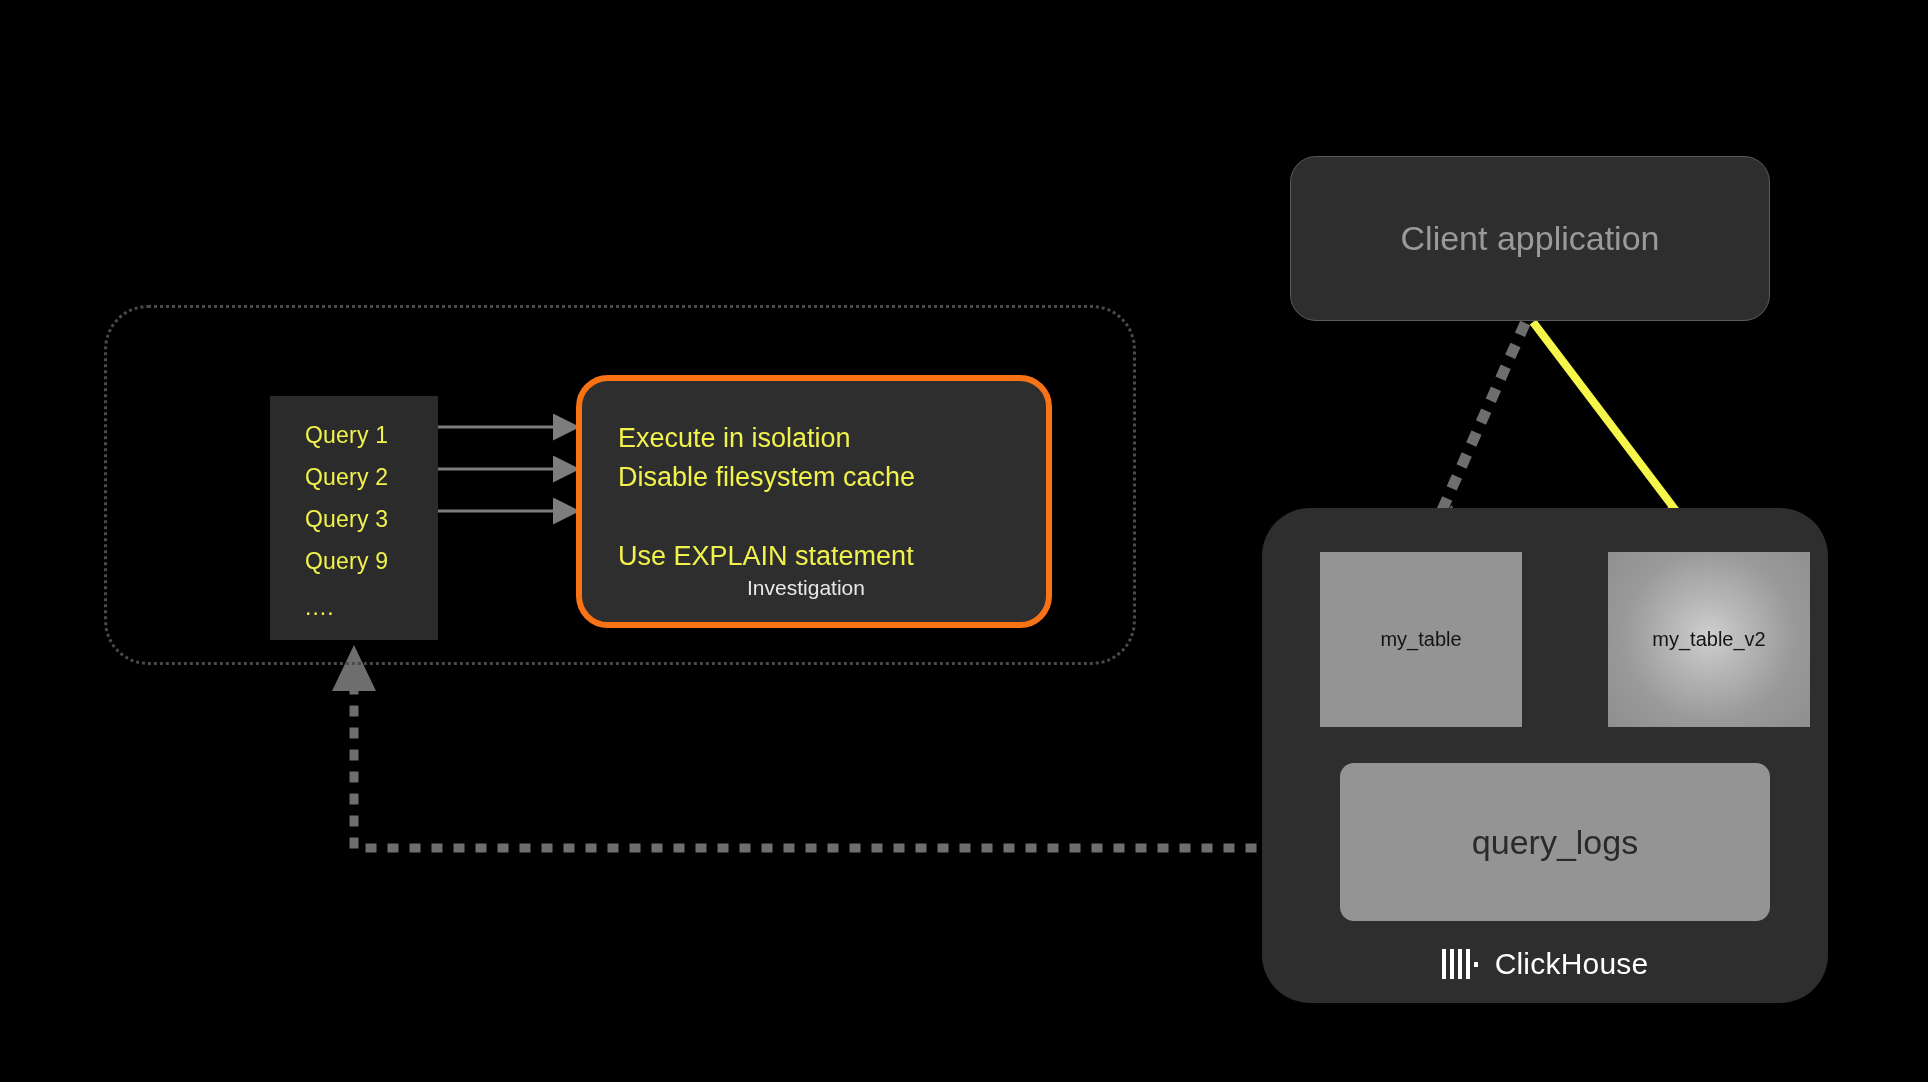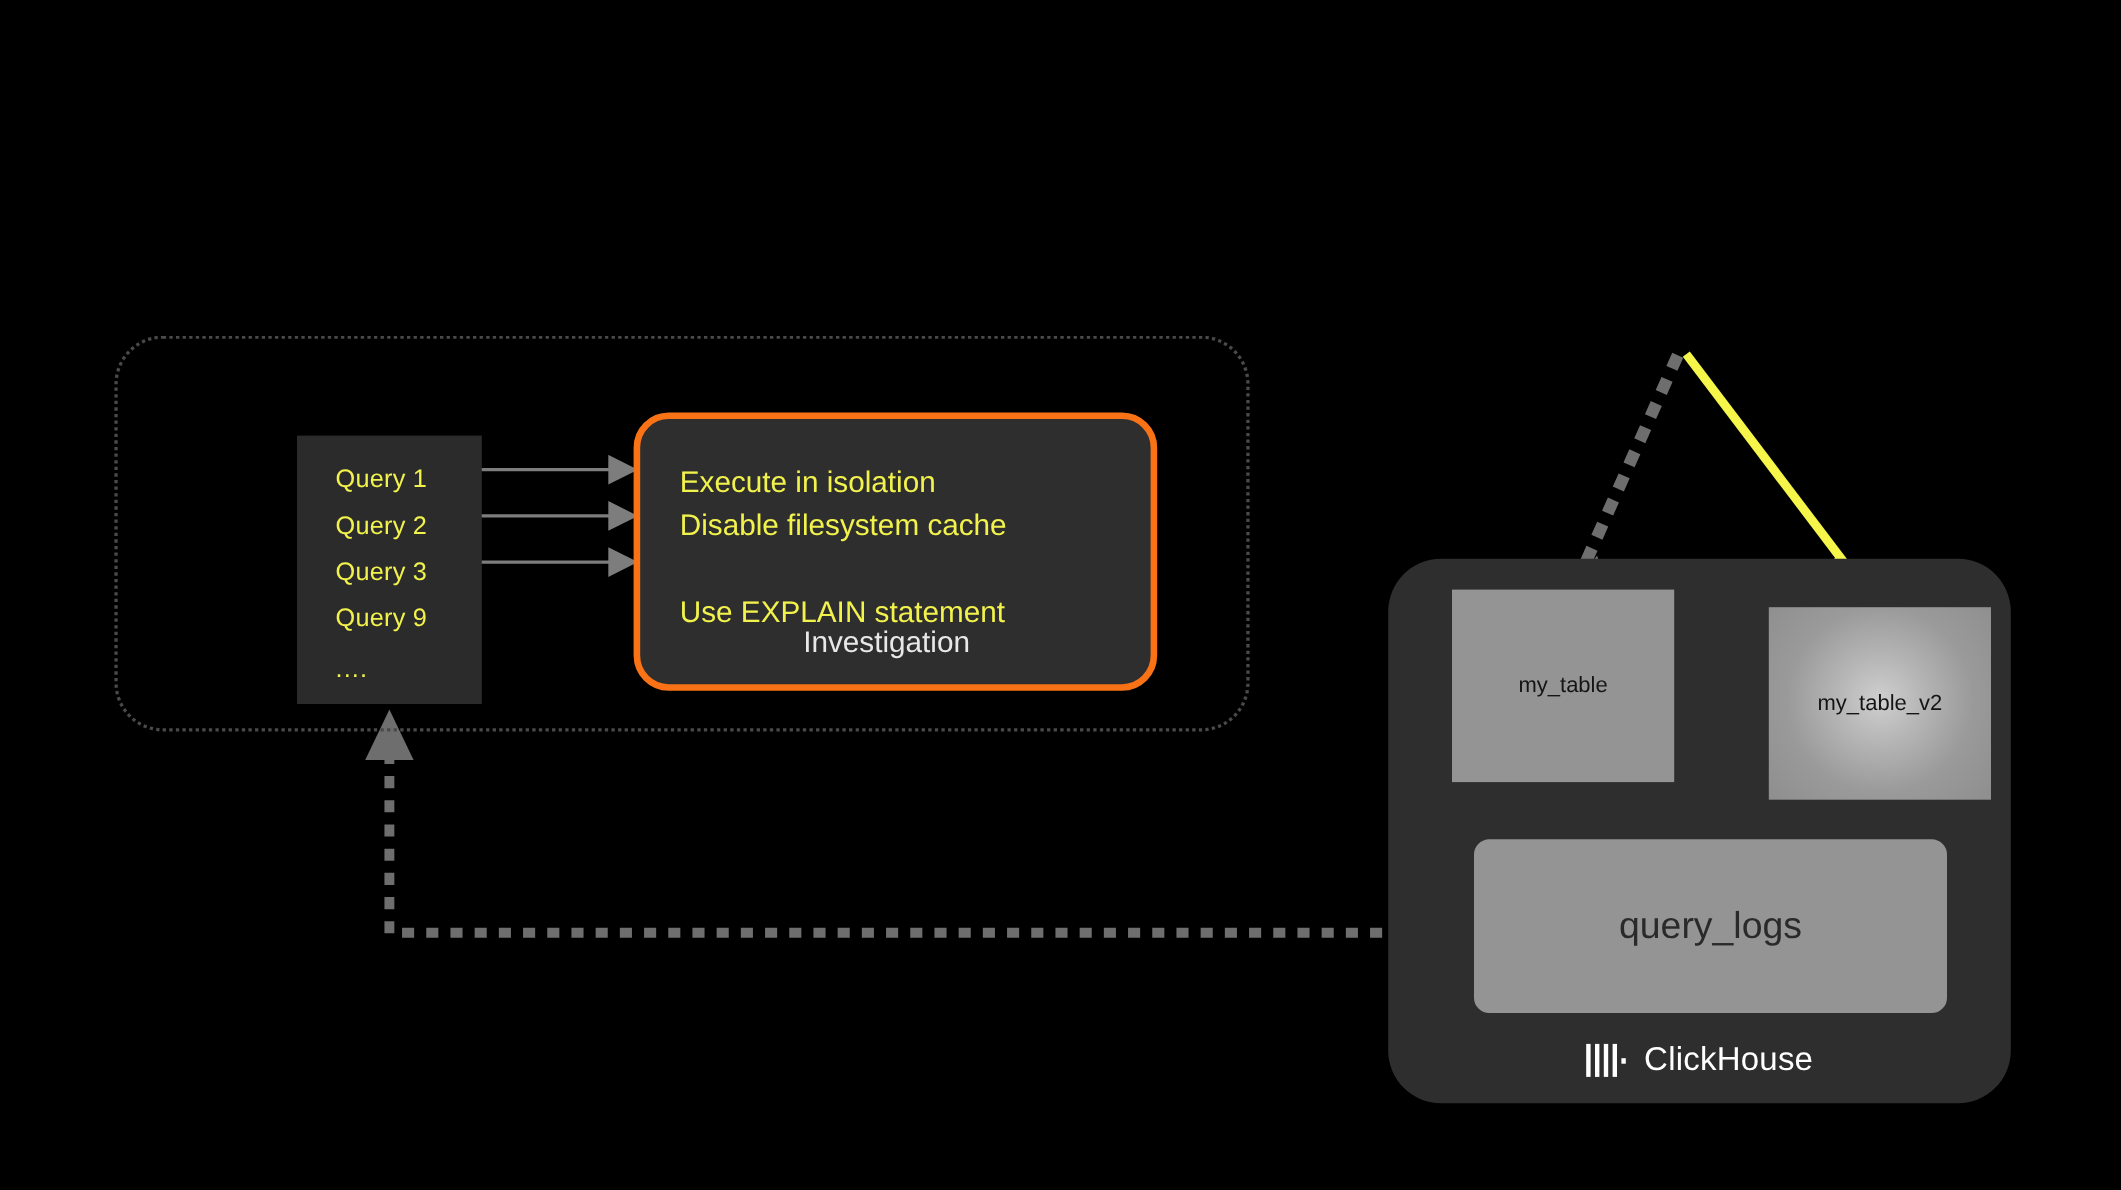--- a/index.html
+++ b/index.html
@@ -79,21 +79,21 @@
     white-space: nowrap;
   }
   #investigation-card .tip.spaced { margin-top: 40px; }
   #investigation-card .card-title {
     position: absolute;
     left: 0;
     right: 16px;
     bottom: 22px;
     text-align: center;
     color: #e8e8e8;
-    font-size: 27px;
+    font-size: 21px;
   }
 
   
   #client-application {
     position: absolute;
     left: 1290px;
     top: 156px;
     width: 480px;
     height: 165px;
     background: #2e2e2e;
@@ -125,21 +125,21 @@
     width: 202px;
     height: 175px;
     color: #141414;
     font-size: 20px;
     display: flex;
     align-items: center;
     justify-content: center;
   }
   #table-my-table {
     left: 58px;
-    top: 28px;
+    top: 44px;
     background: #949494;
   }
   #table-my-table-v2 {
     left: 346px;
     top: 44px;
     background: radial-gradient(circle at 50% 48%, #cfcfcf 0%, #b6b6b6 28%, #9a9a9a 62%, #8e8e8e 100%);
   }
   #query-logs-box {
     position: absolute;
     left: 78px;
@@ -248,20 +248,23 @@
 
   <div id="investigation-card">
     <div class="tip-group">
       <div class="tip">Execute in isolation</div>
       <div class="tip">Disable filesystem cache</div>
       <div class="tip spaced">Use EXPLAIN statement</div>
     </div>
     <div class="card-title">Investigation</div>
   </div>
 
+  <div id="client-application">
+    <span class="ca-label">Client application</span>
+  </div>
 
   <div id="clickhouse-panel">
 
     <div class="table-box" id="table-my-table">
       <span>my_table</span>
     </div>
 
     <div class="table-box" id="table-my-table-v2">
       <span>my_table_v2</span>
     </div>

